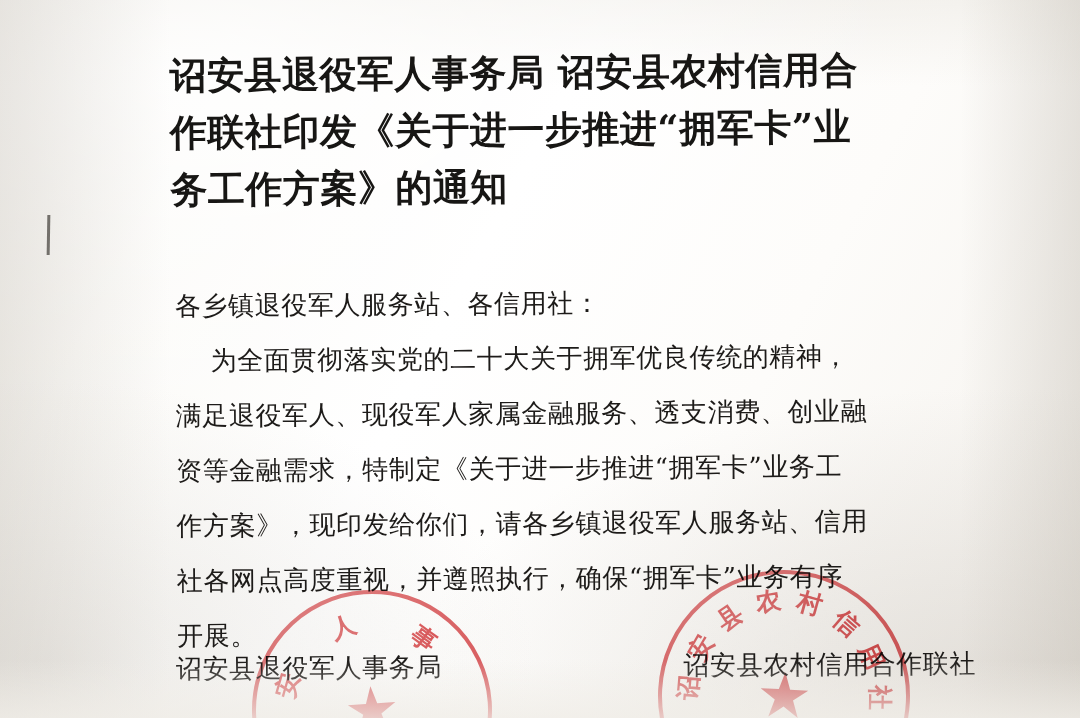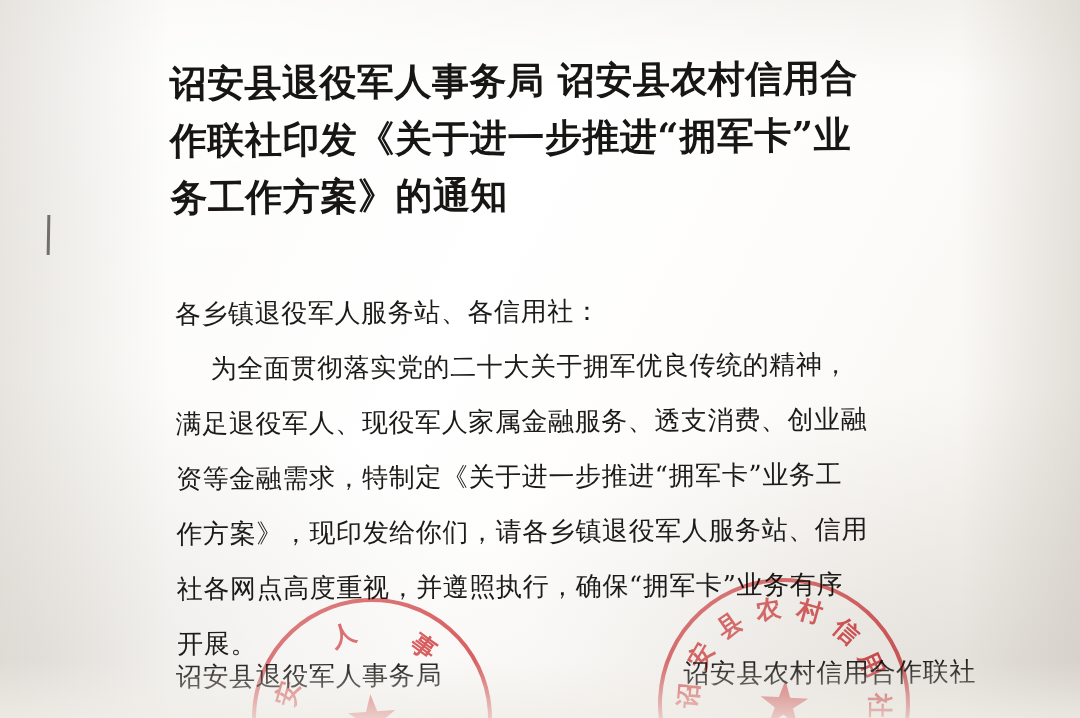--- a/index.html
+++ b/index.html
@@ -60,21 +60,21 @@
     width: 3px;
     height: 40px;
     background: #5d5a55;
     opacity: 0.85;
     transform: rotate(1deg);
   }
 
   #doc {
     position: absolute;
     left: 0;
-    top: 12px;
+    top: 4px;
     width: 1080px;
     height: 543px;
   }
 
   #title {
     position: absolute;
     left: 170px;
     top: 40px;
     width: 790px;
     font-family: "DejaVu Serif", "Liberation Serif", serif;

